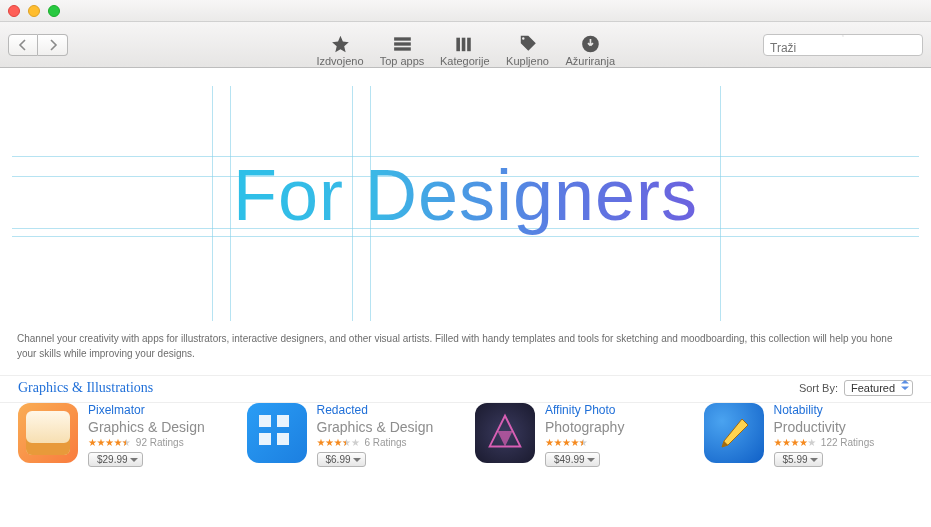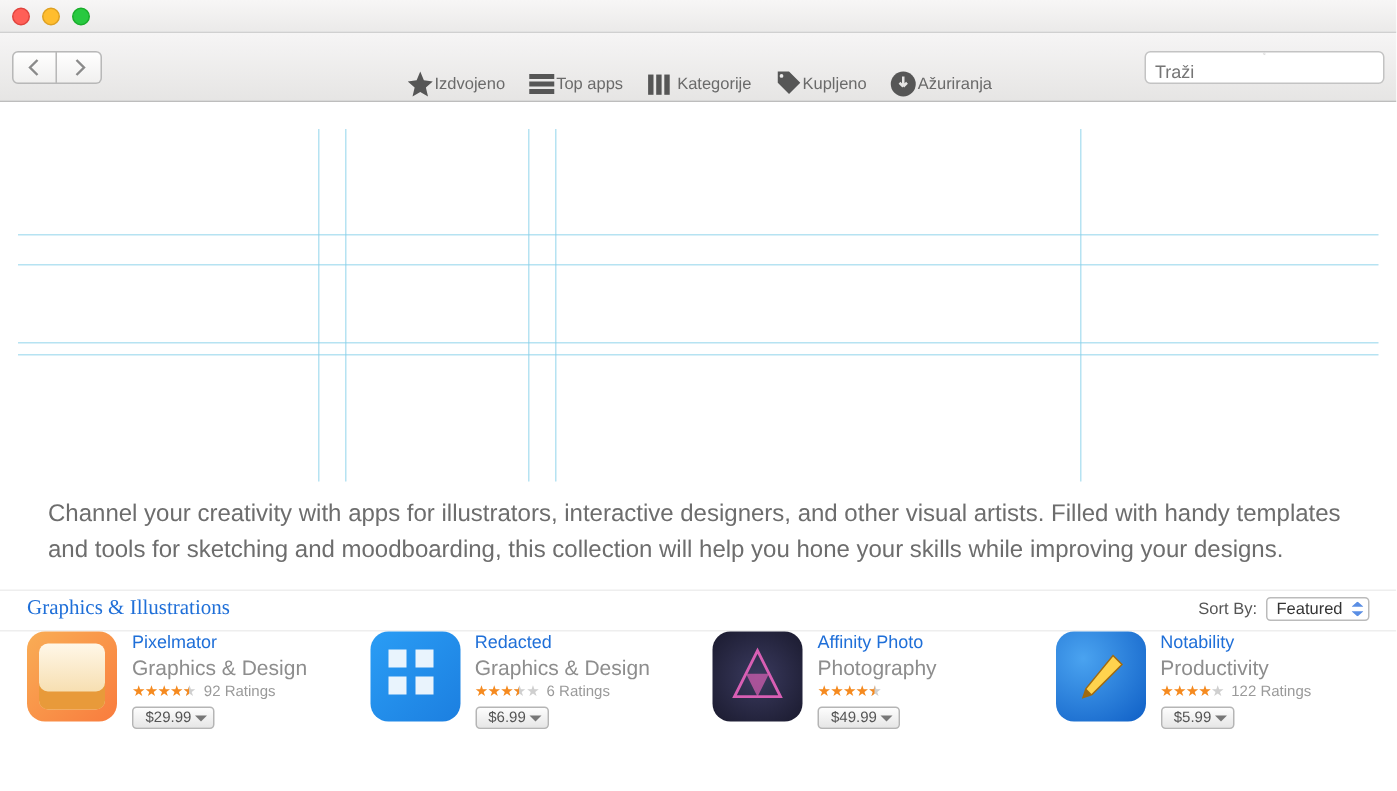--- a/index.html
+++ b/index.html
@@ -56,21 +56,21 @@
   .nav-btn:last-child { border-radius: 0 4px 4px 0; border-left: none; }
   .tabs {
     position: absolute;
     left: 50%; transform: translateX(-50%);
     display: flex;
     gap: 14px;
     align-items: flex-end;
     height: 100%;
   }
   .tab {
-    display: flex; align-items: center;
+    display: flex; flex-direction: column; align-items: center;
     justify-content: center;
     font-size: 11px;
     color: #6a6a6a;
     cursor: pointer;
     min-width: 48px;
   }
   .tab .ticon { height: 22px; display:flex; align-items:center; justify-content:center;}
   .tab svg { fill:#565656; }
   .search {
     margin-left: auto;
@@ -119,23 +119,23 @@
     background: linear-gradient(90deg,#2dc0e8 0%, #3ab8e6 30%, #5b7be2 70%, #6c62df 100%);
     -webkit-background-clip: text;
     background-clip: text;
     color: transparent;
     white-space: nowrap;
     font-family: "Helvetica Neue", Helvetica, Arial, sans-serif;
   }
 
   .blurb {
     color:#6d6d6d;
-    font-size: 16px;
+    font-size: 10px;
     line-height: 1.5;
-    padding: 10px 18px 14px 32px;
+    padding: 10px 18px 14px 17px;
   }
 
   
   .section-head {
     display:flex; align-items:center; justify-content:space-between;
     padding: 4px 18px 6px 18px;
     border-top: 1px solid #eee;
     border-bottom: 1px solid #eee;
   }
   .section-title {
@@ -151,21 +151,21 @@
   .sortby select {
     font-size: 11px;
     background:#fff;
     border:1px solid #bbb;
     border-radius:3px;
     padding: 1px 16px 1px 6px;
     appearance: none;
     position: relative;
     color:#333;
   }
-  .sortwrap { position:relative; display:inline-flex; align-items:center;}
+  .sortwrap { position:relative; display:inline-flex; }
   .sortwrap::after {
     content:"";
     position:absolute;
     right:4px;
     width:8px; height:10px;
     background:
       linear-gradient(#5a8ee4,#5a8ee4);
     clip-path: polygon(50% 0, 100% 35%, 0 35%, 50% 0, 0 65%, 100% 65%, 50% 100%, 0 65%);
     pointer-events:none;
   }
@@ -327,20 +327,21 @@
       <div class="hline" style="top:70px"></div>
       <div class="hline" style="top:90px"></div>
       <div class="hline" style="top:142px"></div>
       <div class="hline" style="top:150px"></div>
       <div class="vline" style="left:200px"></div>
       <div class="vline" style="left:218px"></div>
       <div class="vline" style="left:340px"></div>
       <div class="vline" style="left:358px"></div>
       <div class="vline" style="left:708px"></div>
     </div>
+    <div class="hero-text">For Designers</div>
   </div>
 
   <div class="blurb">Channel your creativity with apps for illustrators, interactive designers, and other visual artists. Filled with handy templates and tools for sketching and moodboarding, this collection will help you hone your skills while improving your designs.</div>
 
   <div class="section-head">
     <div class="section-title">Graphics &amp; Illustrations</div>
     <div class="sortby">
       <span>Sort By:</span>
       <span class="sortwrap">
         <select>

